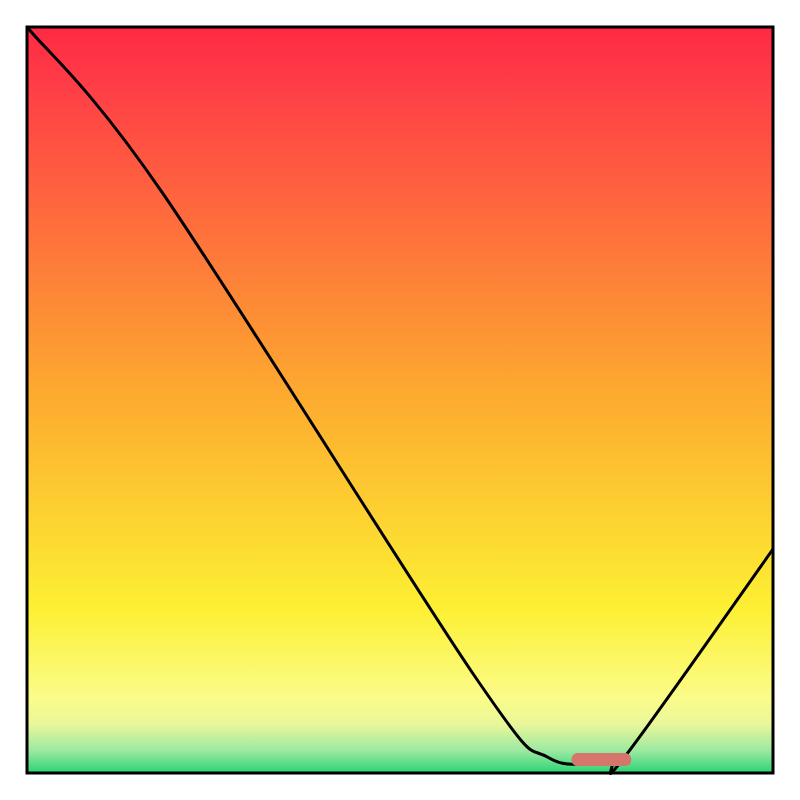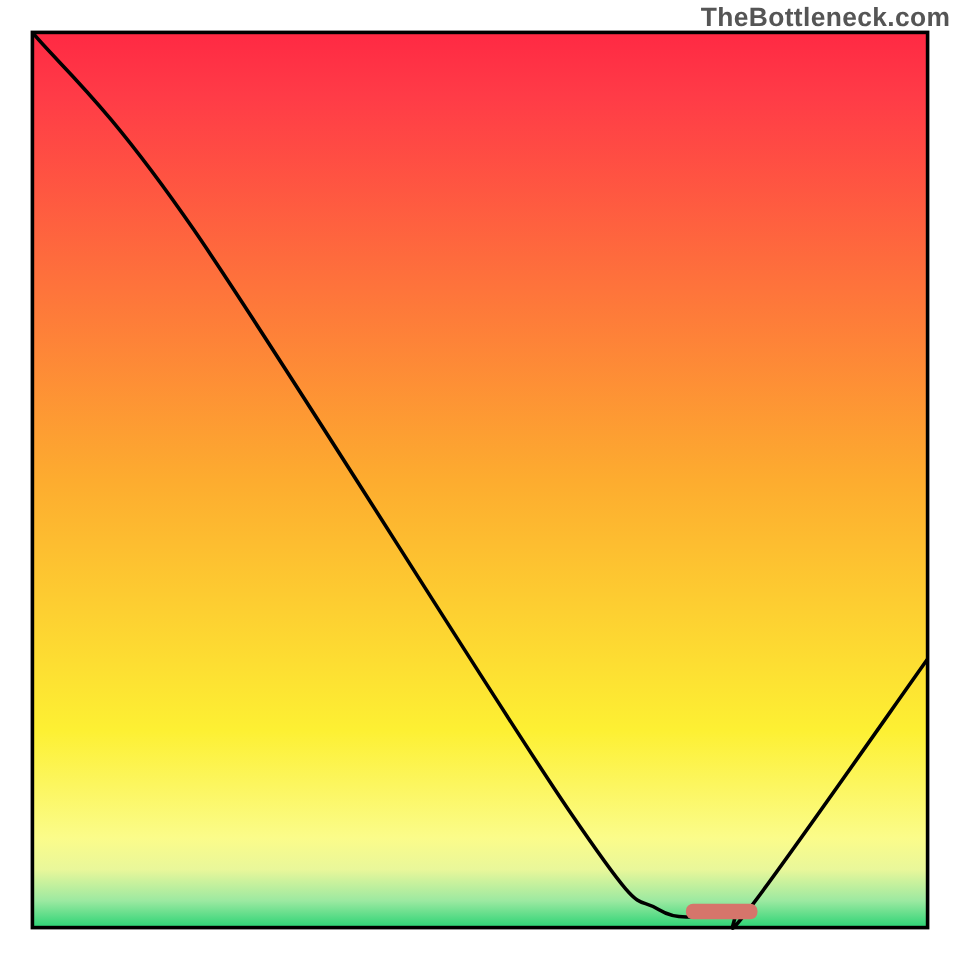--- a/index.html
+++ b/index.html
@@ -25,21 +25,20 @@
     letter-spacing: 0.3px;
   }
   svg {
     display: block;
   }
 </style>
 </head>
 <body>
 
 <div class="container">
-  <div class="watermark">TheBottleneck.com</div>
 
   <svg id="chart-svg" width="800" height="800">
     <defs>
       <linearGradient id="bg-grad" x1="0" y1="0" x2="0" y2="1">
           <stop offset="0%" stop-color="#ff2943"></stop>
           <stop offset="7.000000000000001%" stop-color="#ff3b47"></stop>
           <stop offset="50%" stop-color="#fdac2f"></stop>
           <stop offset="78%" stop-color="#fdf033"></stop>
           <stop offset="90%" stop-color="#fbfc8a"></stop>
           <stop offset="93.5%" stop-color="#e9f79a"></stop>

